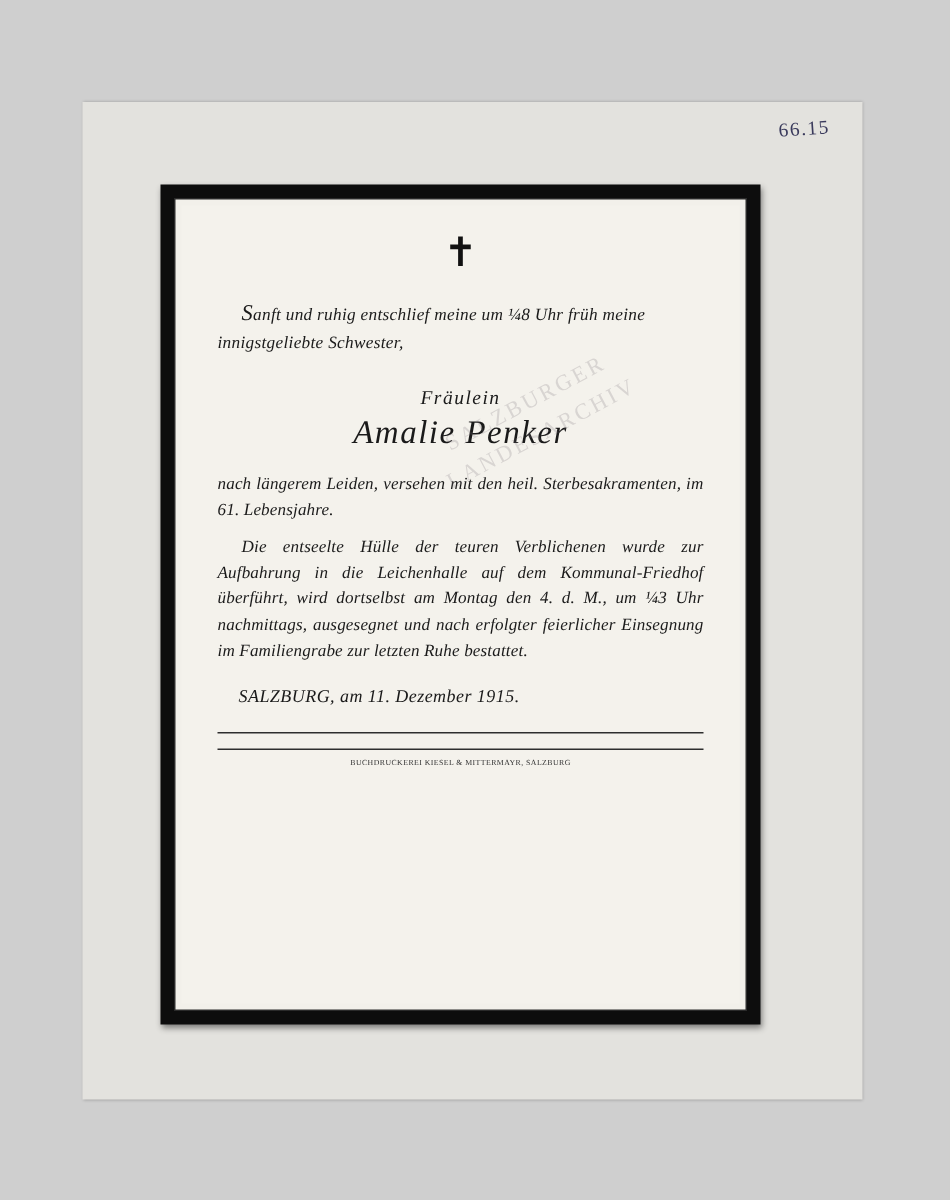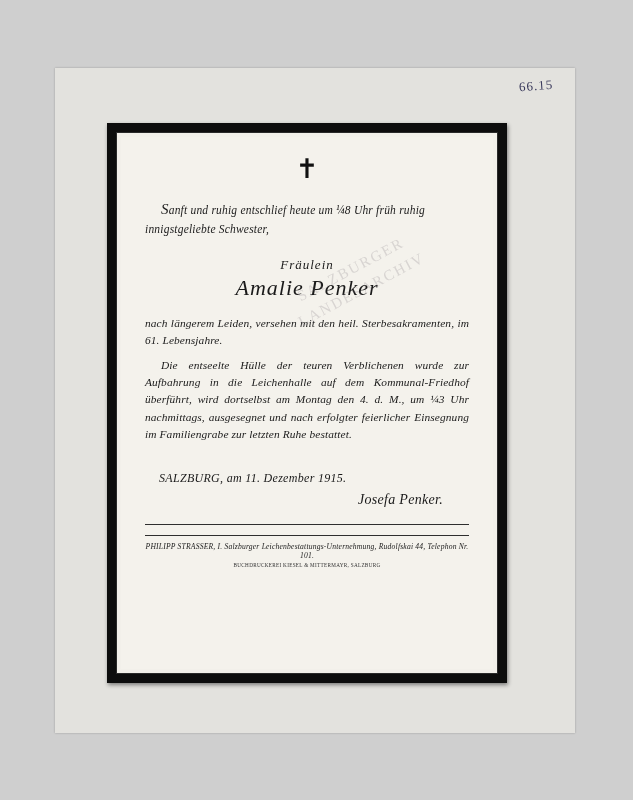--- a/index.html
+++ b/index.html
@@ -139,21 +139,21 @@
     margin: 0 0 7px 0;
     text-align: justify;
     font-style: italic;
     letter-spacing: 0.1px;
   }
   .para.indent { text-indent: 16px; }
 
   .place-date {
     font-size: 12px;
     font-style: italic;
-    margin: 28px 0 0 14px;
+    margin: 14px 0 0 14px;
     letter-spacing: 0.3px;
   }
 
   .signature {
     text-align: right;
     font-size: 14px;
     font-style: italic;
     margin: 6px 26px 0 0;
     letter-spacing: 0.3px;
   }
@@ -199,41 +199,39 @@
     <div id="archive-number">66.15</div>
 
     <div id="card-outer">
       <div id="card-inner">
         <div id="card-paper">
 
           <div id="stamp">SALZBURGER LANDESARCHIV</div>
 
           <div class="cross">✝</div>
 
-          <p class="lead"><span class="dropcap">S</span><span>anft und ruhig entschlief heute um ¼8 Uhr früh ruhig innigstgeliebte Schwester,</span></p>
+          <p class="lead"><span class="dropcap">S</span><span>anft und ruhig entschlief meine um ¼8 Uhr früh meine innigstgeliebte Schwester,</span></p>
 
           <div class="fraeulein">Fräulein</div>
 
           <div class="name">Amalie Penker</div>
 
           <p class="para">nach längerem Leiden, versehen mit den heil. Sterbesakramenten, im 61. Lebensjahre.</p>
 
           <p class="para indent">Die entseelte Hülle der teuren Verblichenen wurde zur Aufbahrung in die Leichenhalle auf dem Kommunal-Friedhof überführt, wird dortselbst am Montag den 4. d. M., um ¼3 Uhr nachmittags, ausgesegnet und nach erfolgter feierlicher Einsegnung im Familiengrabe zur letzten Ruhe bestattet.</p>
 
 
           <div class="place-date">SALZBURG, am 11. Dezember 1915.</div>
 
-          <div class="signature">Josefa Penker.</div>
 
           <hr class="rule">
 
 
           <hr class="rule thin">
 
-          <p class="imprint">PHILIPP STRASSER, I. Salzburger Leichenbestattungs-Unternehmung, Rudolfskai 44, Telephon Nr. 101.</p>
 
           <p class="imprint-sub">BUCHDRUCKEREI KIESEL &amp; MITTERMAYR, SALZBURG</p>
 
         </div>
       </div>
     </div>
 
   </div>
 </div>
 

